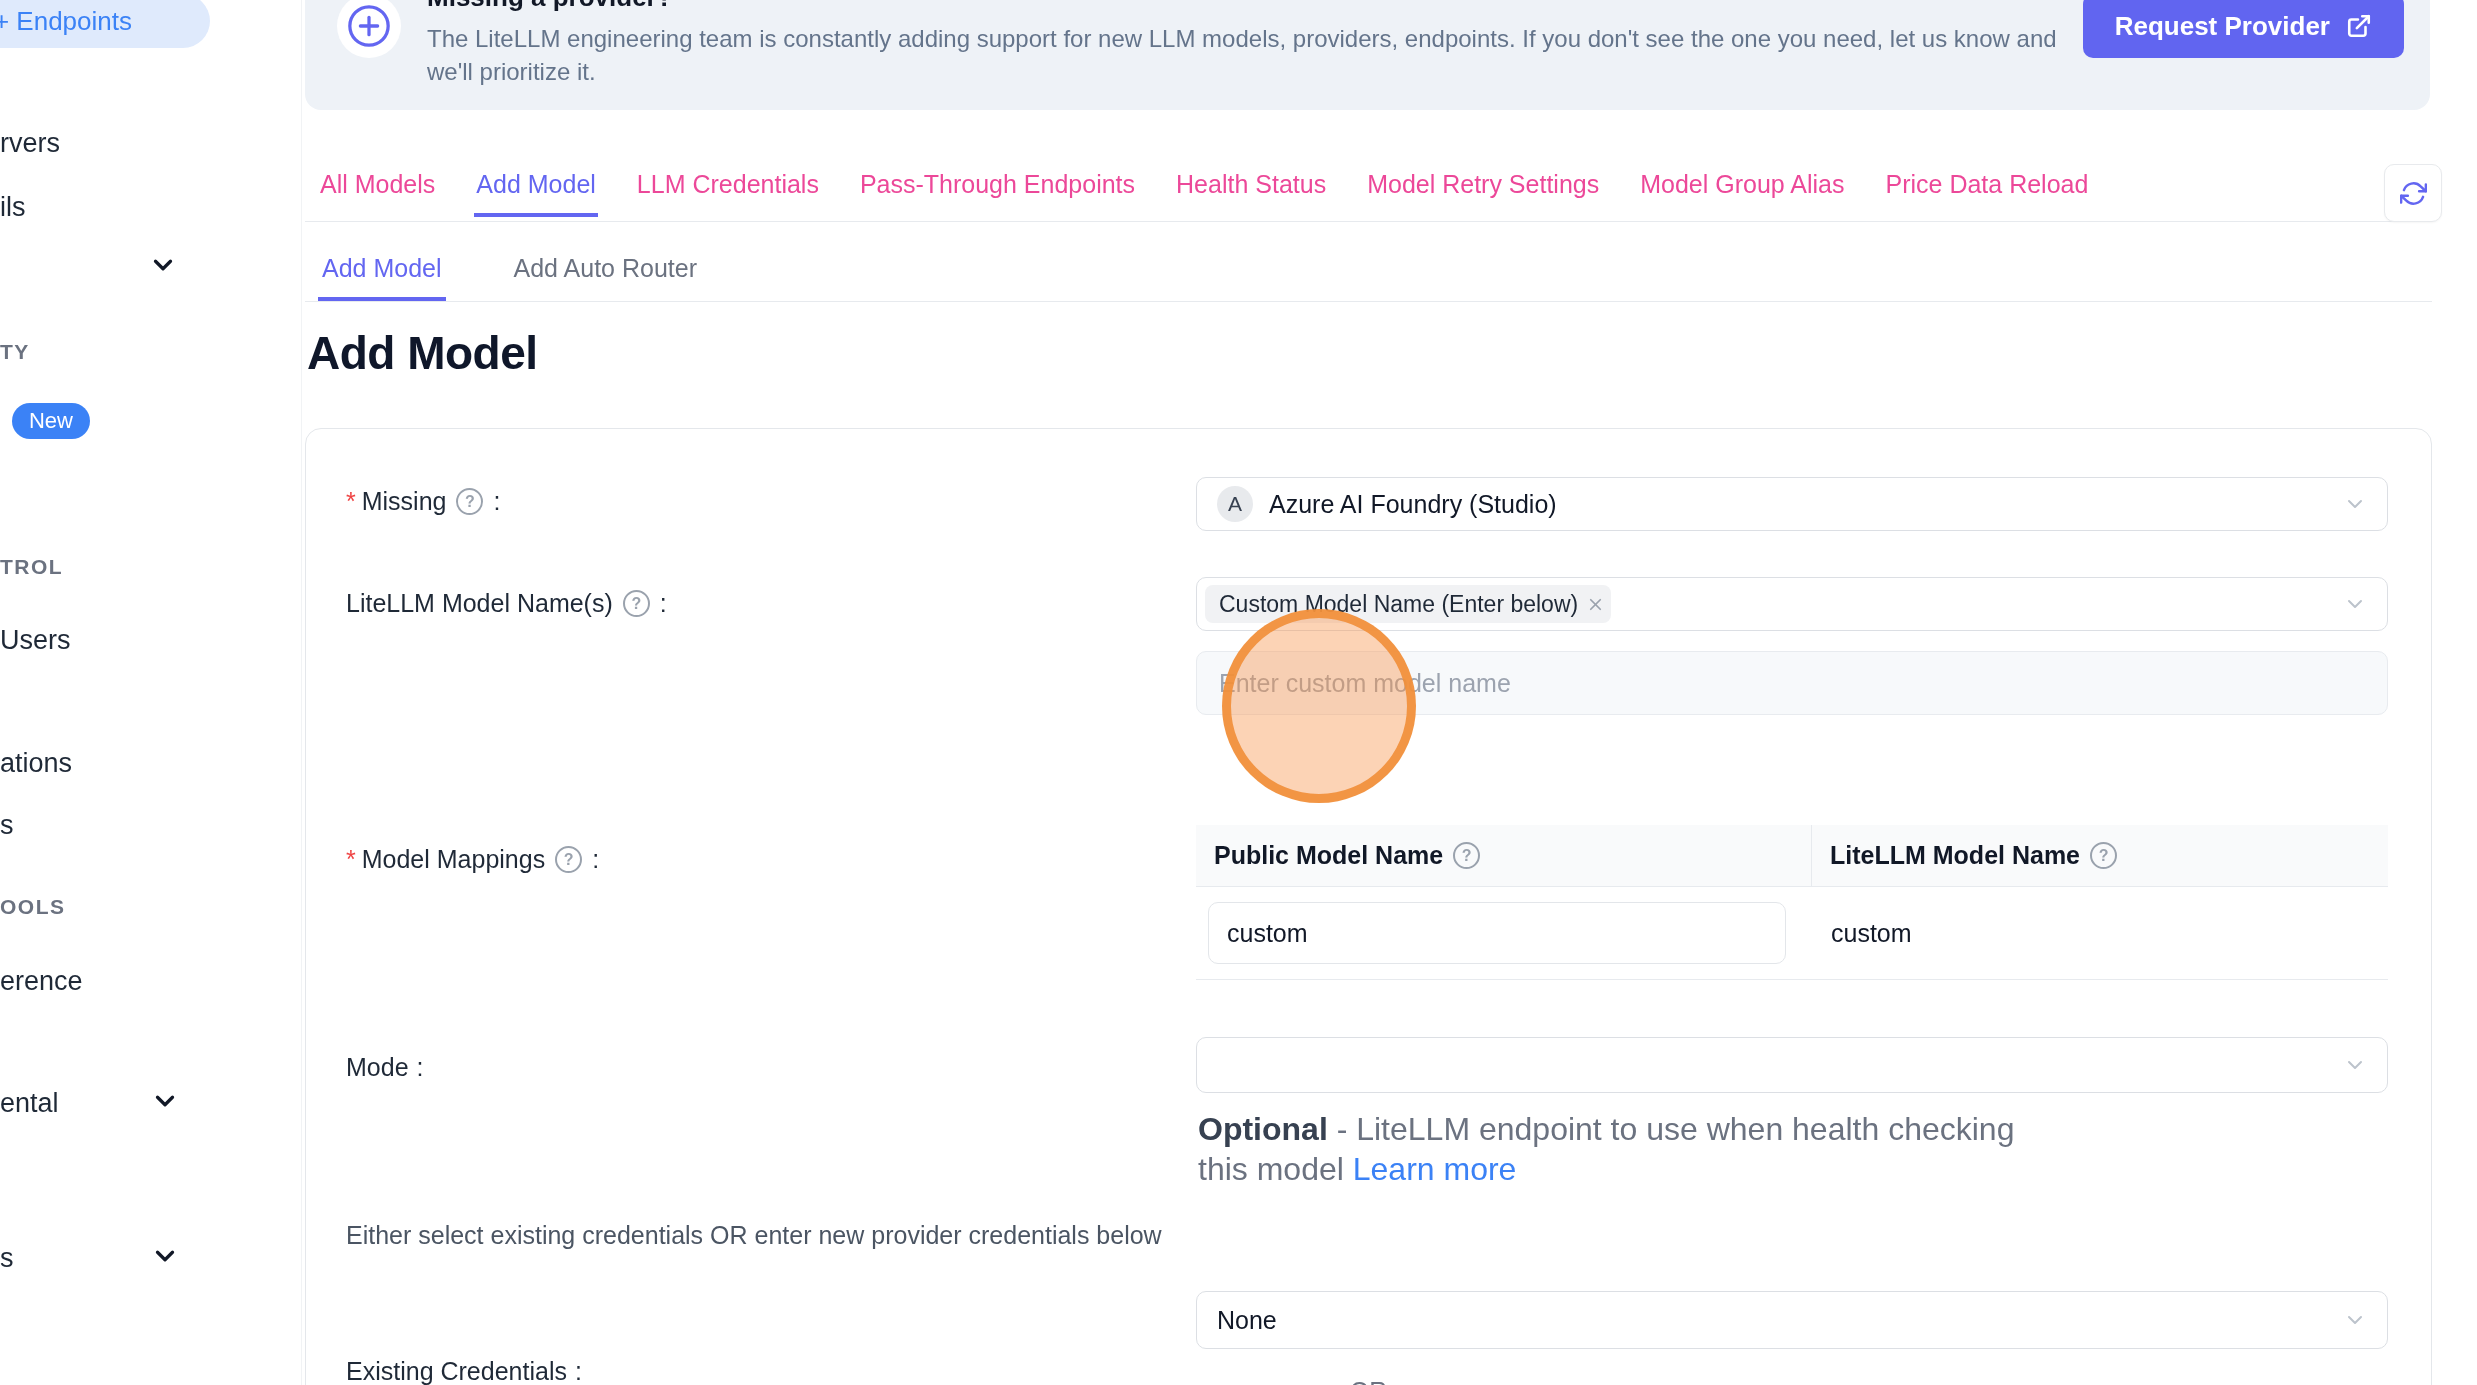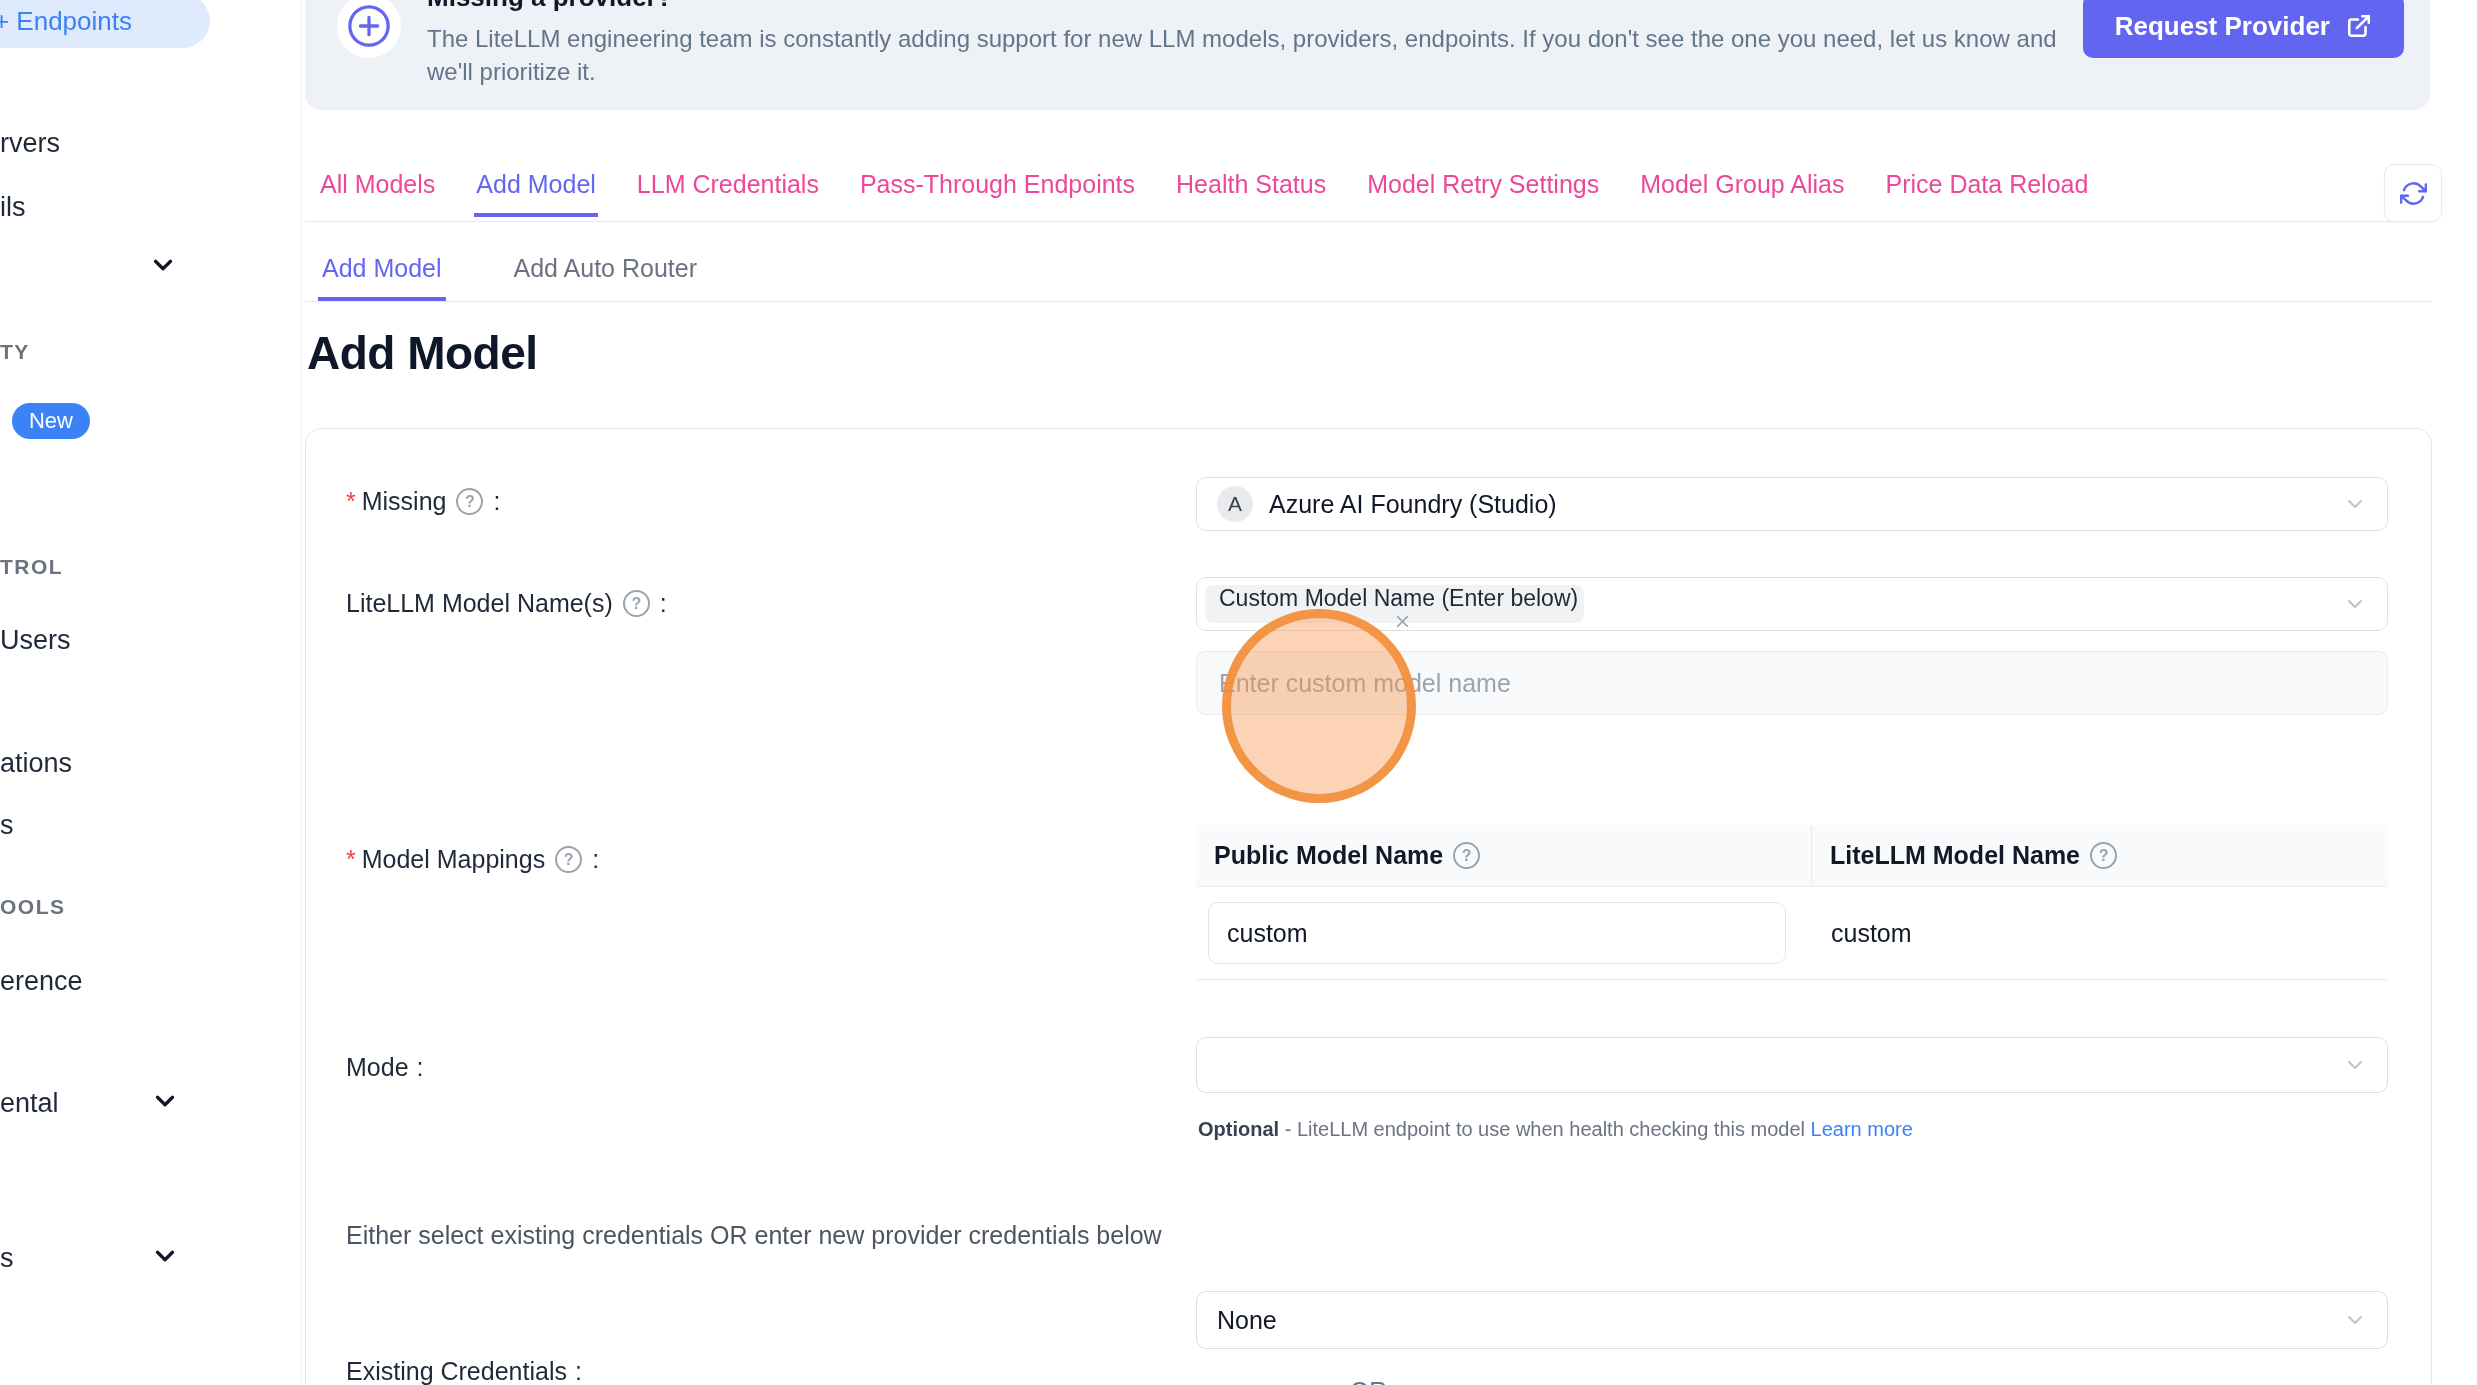--- a/index.html
+++ b/index.html
@@ -50,21 +50,21 @@
   .q-icon { width:27px; height:27px; border:2px solid #9aa2ad; border-radius:50%; color:#9aa2ad; font-size:16px; font-weight:700; display:inline-flex; align-items:center; justify-content:center; margin:0 8px 0 10px; flex:0 0 auto; }
   .colon { margin-left:2px; }
 
   .select { position:absolute; left:890px; width:1192px; background:#fff; border:1.5px solid #dcdfe4; border-radius:10px; display:flex; align-items:center; padding:0 20px; cursor:pointer; }
   .select .chev { margin-left:auto; }
   .chev svg { width:24px; height:24px; stroke:#bcc3cc; stroke-width:2; fill:none; stroke-linecap:round; stroke-linejoin:round; display:block; }
   .select-value { font-size:25px; color:#111827; }
 
   .avatar { width:36px; height:36px; background:#e8eaed; border-radius:50%; display:flex; align-items:center; justify-content:center; font-size:21px; color:#374151; margin-right:16px; }
 
-  .tag { background:#f1f2f4; border-radius:8px; height:38px; display:flex; align-items:center; padding:0 6px 0 14px; font-size:23px; color:#1f2937;flex-direction:column; }
+  .tag { background:#f1f2f4; border-radius:8px; height:38px; display:flex; align-items:center; padding:0 6px 0 14px; font-size:23px; color:#1f2937; }
   .tag-x { margin-left:8px; display:flex; align-items:center; cursor:pointer; }
   .tag-x svg { width:19px; height:19px; stroke:#9aa2ad; stroke-width:2.2; fill:none; stroke-linecap:round; }
 
   .custom-input { position:absolute; left:890px; top:222px; width:1192px; height:64px; background:#f7f9fb; border:1.5px solid #e8ebef; border-radius:10px; font-size:25px; color:#111827; padding:0 22px; font-family:"Liberation Sans", sans-serif; }
   .custom-input::placeholder { color:#9ca3af; }
 
   .helper { position:absolute; left:892px; font-size:24px; color:#6b7280; }
 
   .orange-circle { position:absolute; left:916px; top:180px; width:194px; height:194px; border-radius:50%; background:rgba(247,151,79,.42); border:9px solid rgba(241,143,59,.92); pointer-events:none; z-index:5; }
 
@@ -72,21 +72,21 @@
   .map-table { position:absolute; left:890px; top:396px; width:1192px; border-bottom:1px solid #e7eaee; }
   .map-head { display:flex; background:#f9fafb; border-bottom:1px solid #e7eaee; height:62px; }
   .map-head .cell { display:flex; align-items:center; font-size:25px; font-weight:700; color:#111827; padding-left:18px; }
   .map-head .cell .q-icon { margin-left:10px; }
   .cell.c1 { width:615px; }
   .cell.c2 { flex:1; border-left:1px solid #e7eaee; }
   .map-body { display:flex; align-items:center; height:92px; }
   .map-input { width:578px; height:62px; margin-left:12px; background:#fff; border:1.5px solid #e3e6ea; border-radius:10px; font-size:25px; color:#111827; padding:0 18px; font-family:"Liberation Sans", sans-serif; }
   .map-plain { font-size:25px; color:#111827; padding-left:20px; }
 
-  .opt-helper { position:absolute; left:892px; top:680px; width:858px; font-size:20px; line-height:40px; color:#6b7280; }
+  .opt-helper { position:absolute; left:892px; top:680px; width:858px; font-size:32px; line-height:40px; color:#6b7280; }
   .opt-helper .b { color:#374151; font-weight:700; }
   .opt-helper .lnk { color:#3b82f6; cursor:pointer; }
 
   .cred-note { position:absolute; left:40px; top:792px; font-size:25px; color:#4b5563; }
   .or-divider { position:absolute; left:0; top:948px; width:100%; text-align:center; font-size:25px; color:#6b7280; }
 </style>
 </head>
 <body>
 
 <div class="root">

